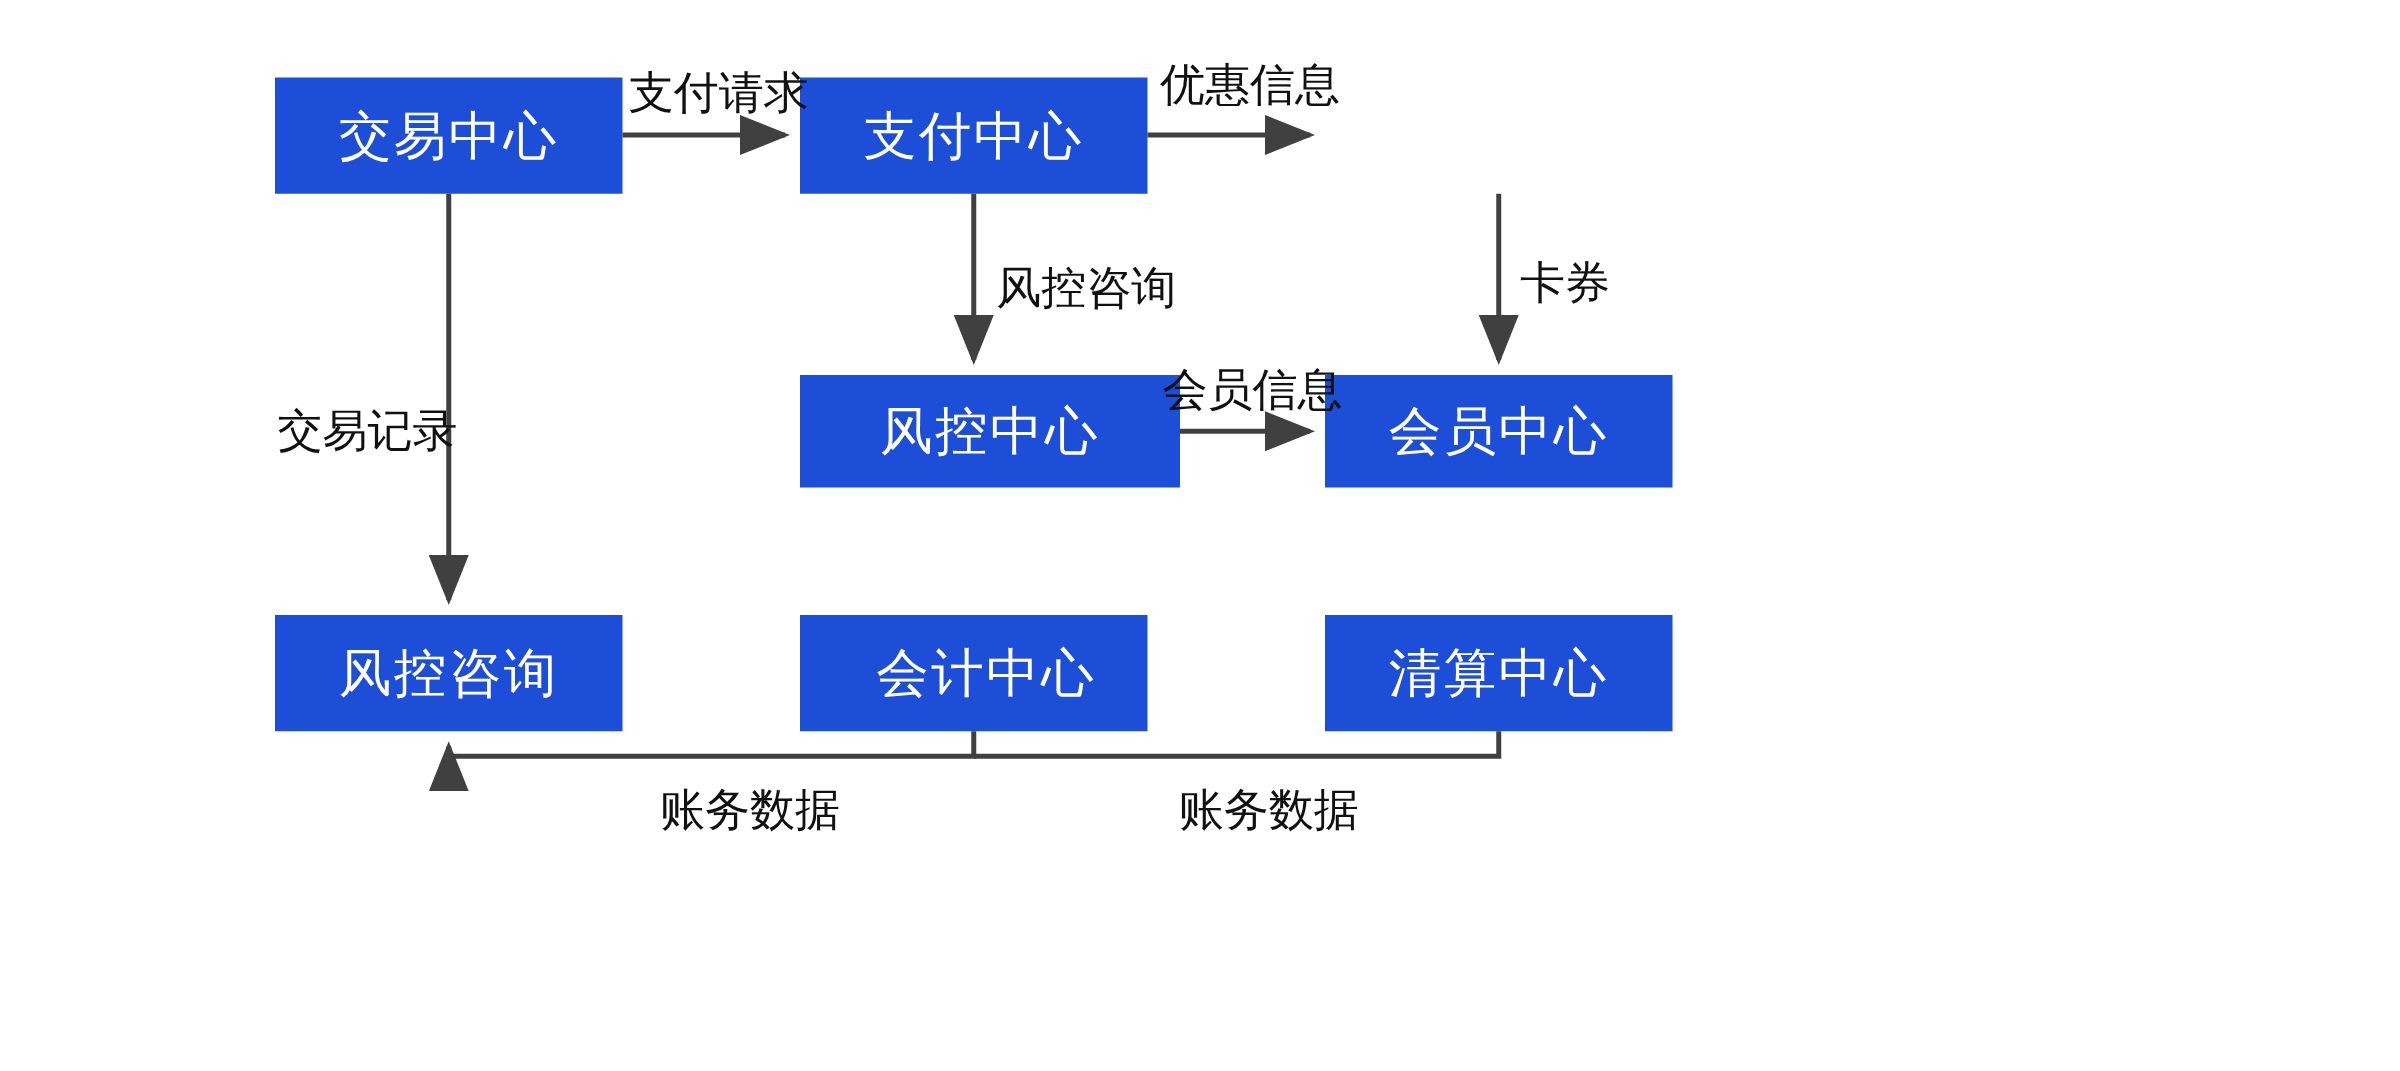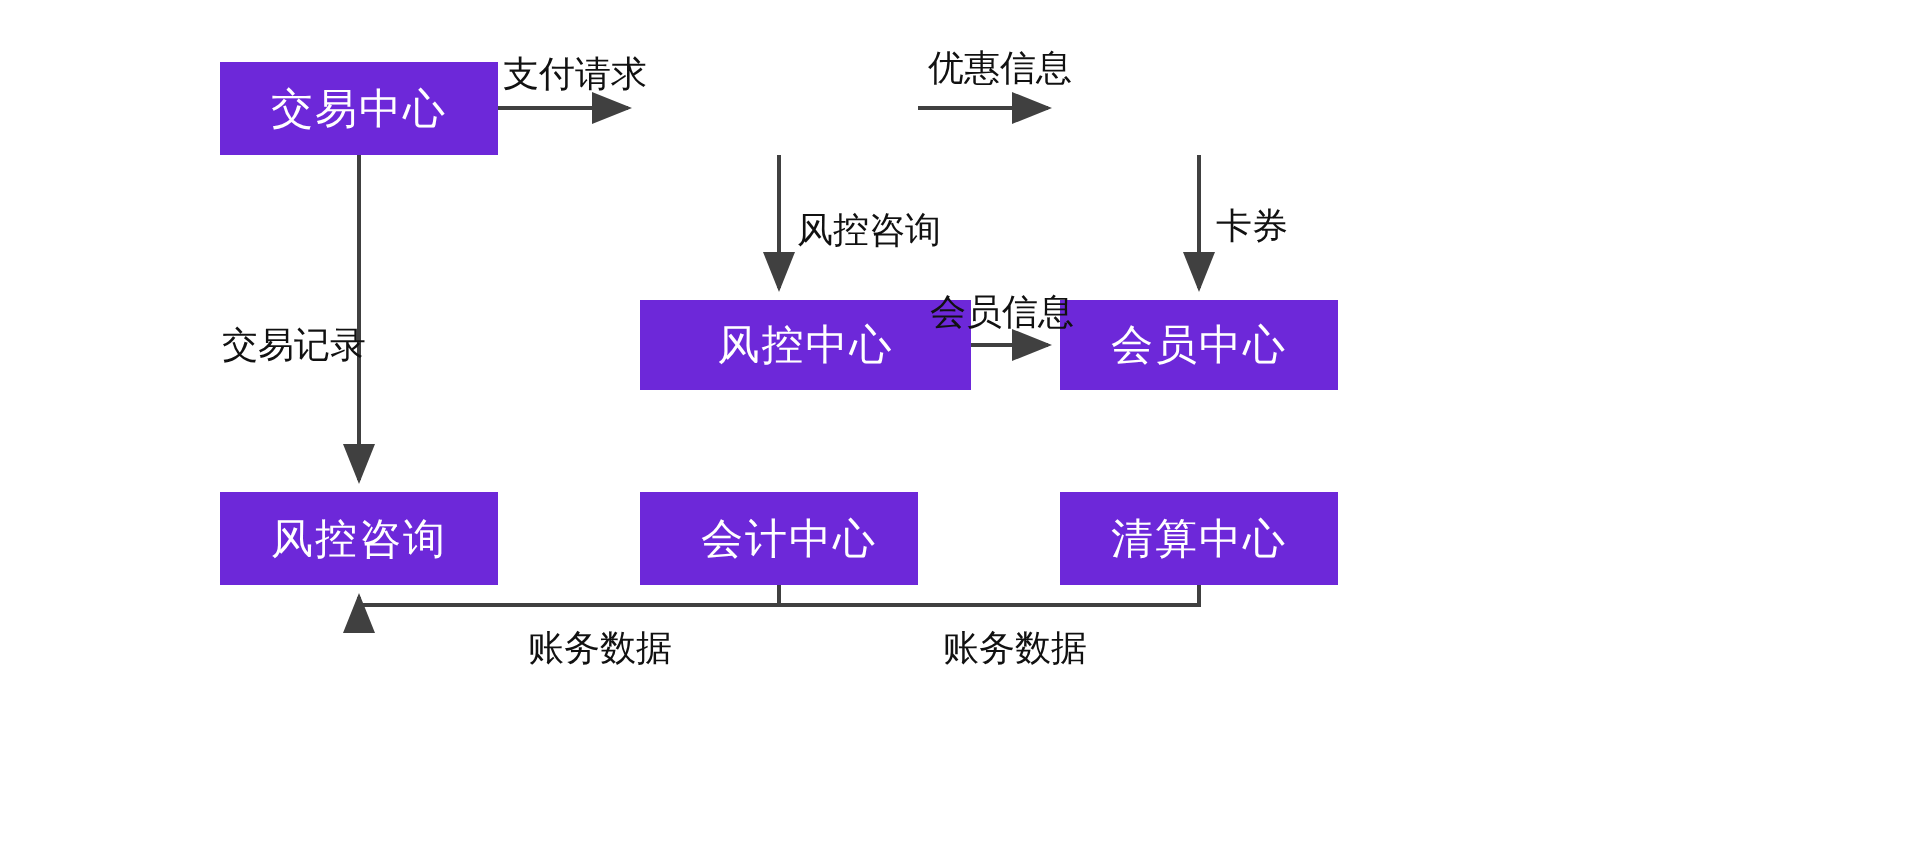--- a/index.html
+++ b/index.html
@@ -24,21 +24,21 @@
     left: 0;
     top: 0;
     width: 1920px;
     height: 857px;
   }
   .node-box {
     position: absolute;
     display: flex;
     align-items: center;
     justify-content: center;
-    background: #6d28d9;
+    background: #1d4ed8;
     color: #ffffff;
     font-size: 42px;
     font-weight: 400;
     letter-spacing: 2px;
     box-sizing: border-box;
     user-select: none;
   }
   .edge-label {
     position: absolute;
     color: #111111;
@@ -76,23 +76,26 @@
       <path d="M 779 585 L 779 605 L 359 605 L 359 597" marker-end="url(#arrowhead)"></path>
 
       <path d="M 1199 585 L 1199 605 L 779 605" marker-end="none"></path>
     </g>
   </svg>
 
   <div class="node-box" style="left:220px; top:62px; width:278px; height:93px;">
     <span>交易中心</span>
   </div>
 
+  <div class="node-box" style="left:640px; top:62px; width:278px; height:93px;">
+    <span>支付中心</span>
+  </div>
 
 
-  <div class="node-box" style="left:640px; top:300px; width:331px; height:90px;">
+  <div class="node-box" style="left:640px; top:300px; width:304px; height:90px;">
     <span>风控中心</span>
   </div>
 
   <div class="node-box" style="left:1060px; top:300px; width:278px; height:90px;">
     <span>会员中心</span>
   </div>
 
   <div class="node-box" style="left:220px; top:492px; width:278px; height:93px;">
     <span>风控咨询</span>
   </div>

